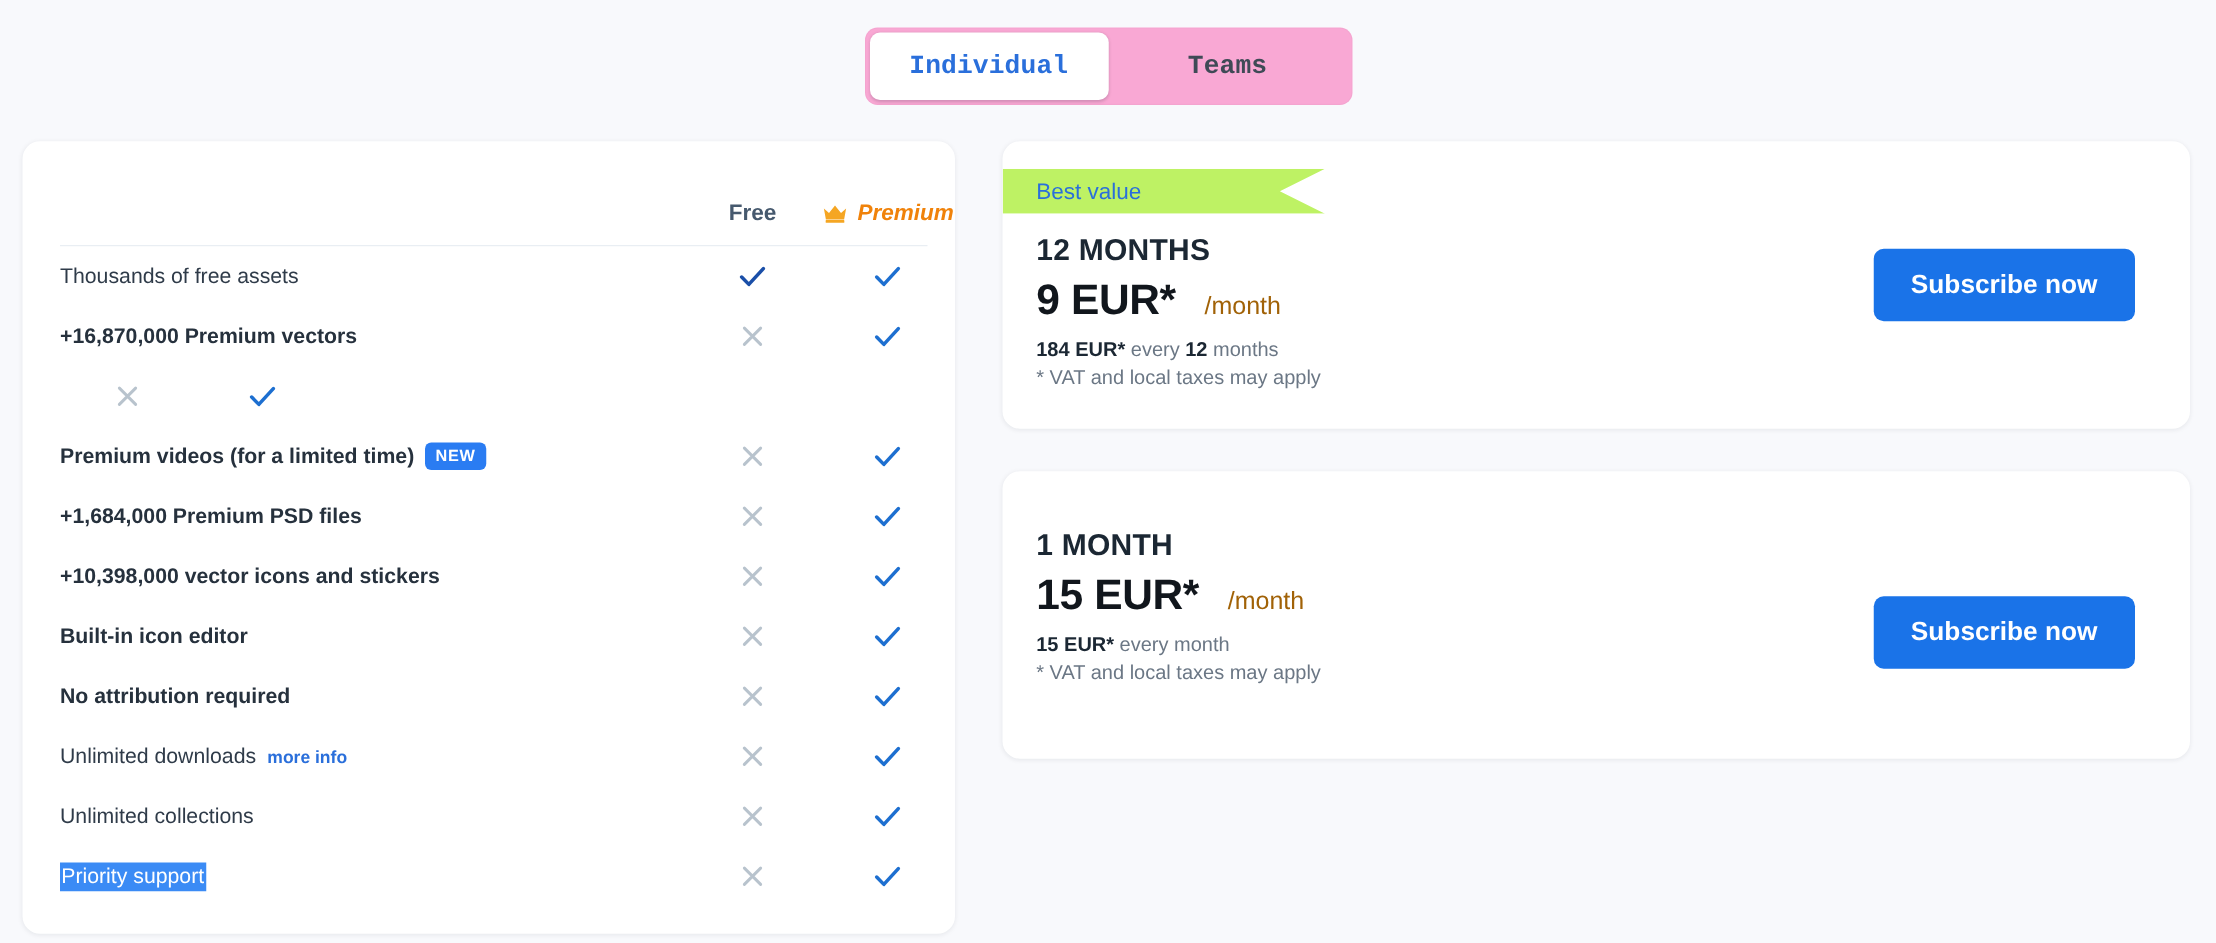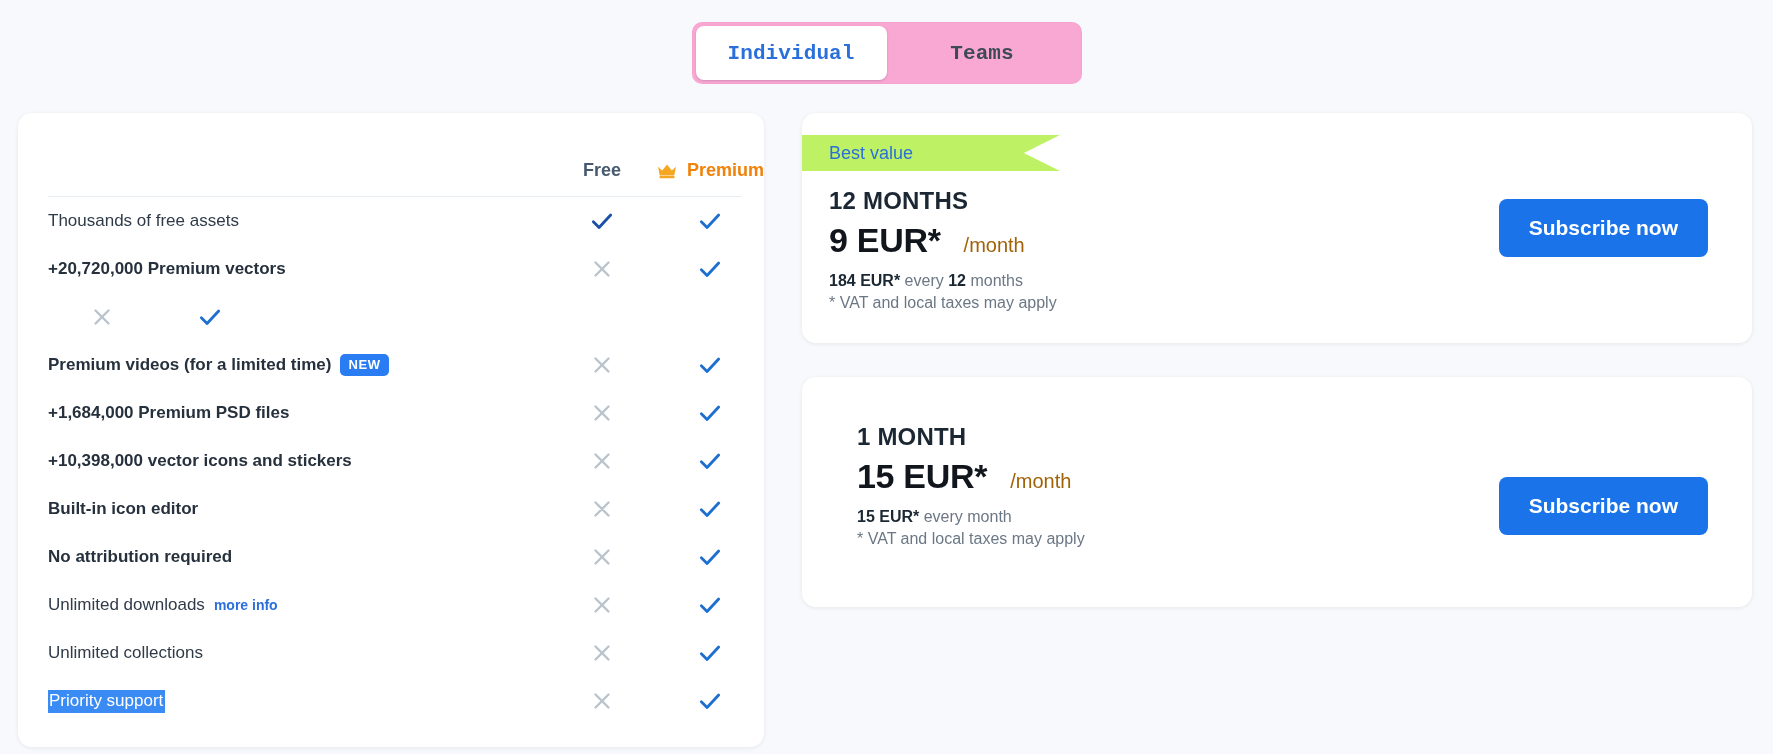--- a/index.html
+++ b/index.html
@@ -72,21 +72,21 @@
   .head-col {
     width: 108px;
     text-align: center;
     font-size: 18px;
     font-weight: 700;
     padding-bottom: 4px;
   }
   .head-col.free { color: #46596e; }
   .head-col.premium {
     color: #f0820a;
-    display: flex; align-items: center; justify-content: space-between; gap: 7px;
+    display: flex; align-items: center; justify-content: center; gap: 7px; font-style: italic;
   }
   .crown-icon { display: inline-flex; width: 22px; height: 16px; }
 
   .features-divider {
     height: 1px;
     background: #e9eef3;
     margin: 11px 22px 0 30px;
   }
 
   .feature-row {
@@ -156,21 +156,21 @@
     display: flex; align-items: center;
     padding-left: 27px;
     font-size: 18px;
     color: #2a6fdb;
     clip-path: polygon(0 0, 100% 0, 86% 50%, 100% 100%, 0 100%);
   }
   .plan-body {
     position: absolute;
     left: 27px; top: 74px;
   }
-  .plan-body.nopad { top: 46px; margin-left: 28px; }
+  .plan-body.nopad { top: 46px; }
   .plan-term {
     font-size: 24px;
     font-weight: 700;
     color: #1b2733;
     letter-spacing: .2px;
     margin: 0 0 6px 0;
   }
   .plan-price-line {
     display: flex; align-items: baseline; gap: 23px;
     margin-bottom: 12px;
@@ -253,21 +253,21 @@
             </svg>
           </div>
           <div class="mark-cell mark-check">
             <svg viewBox="0 0 24 24" width="26" height="26" aria-hidden="true">
               <path d="M4 12.6 L9.3 18 L20 6.4" fill="none" stroke="#1d6fd0" stroke-width="2.6" stroke-linecap="round" stroke-linejoin="round"></path>
             </svg>
           </div>
         </div>
         <div class="feature-row">
           <div class="feature-label bold">
-            <span>+20,720,000 Premium vectors</span>
+            <span>+16,870,000 Premium vectors</span>
           </div>
           <div class="mark-cell mark-cross">
             <svg viewBox="0 0 24 24" width="26" height="26" aria-hidden="true">
               <path d="M6 6 L18 18 M18 6 L6 18" fill="none" stroke="#b8c3cd" stroke-width="2.2" stroke-linecap="round"></path>
             </svg>
           </div>
           <div class="mark-cell mark-check">
             <svg viewBox="0 0 24 24" width="26" height="26" aria-hidden="true">
               <path d="M4 12.6 L9.3 18 L20 6.4" fill="none" stroke="#1d6fd0" stroke-width="2.6" stroke-linecap="round" stroke-linejoin="round"></path>
             </svg>

